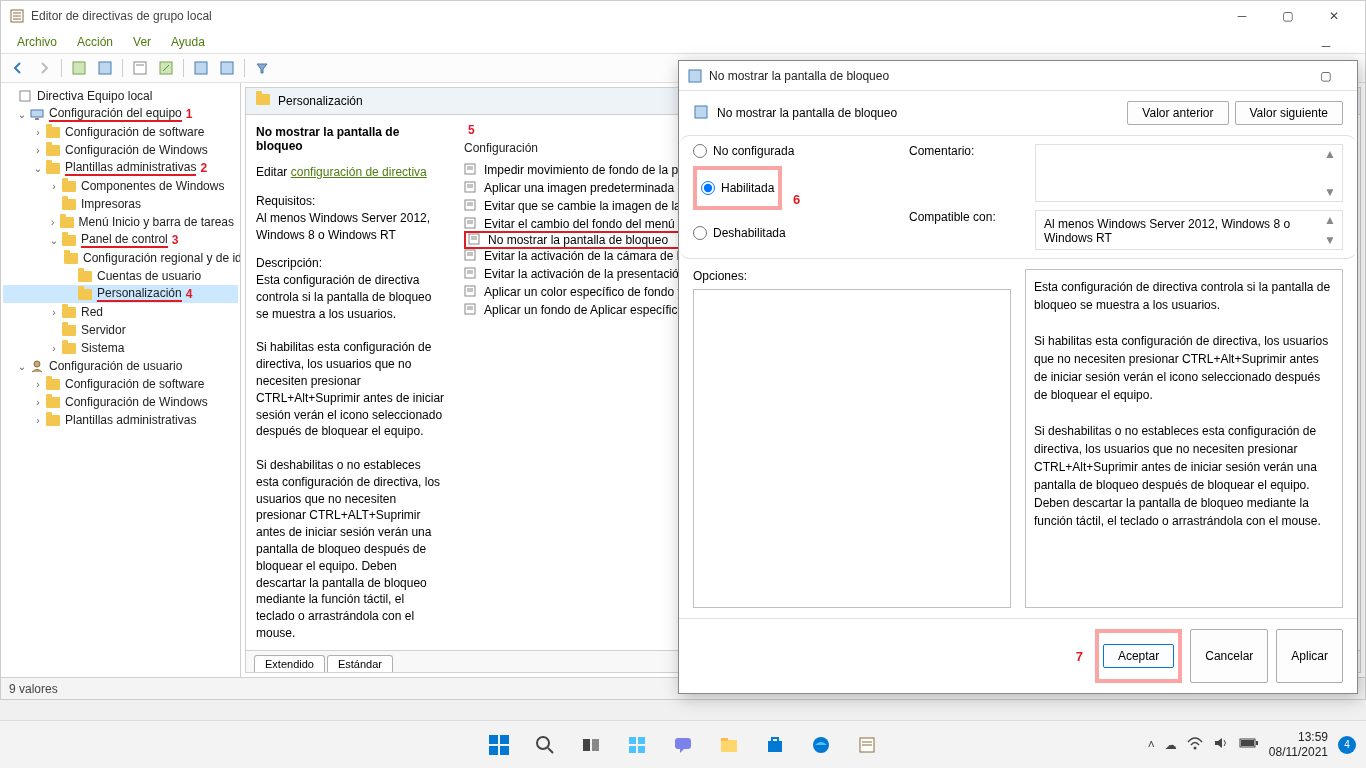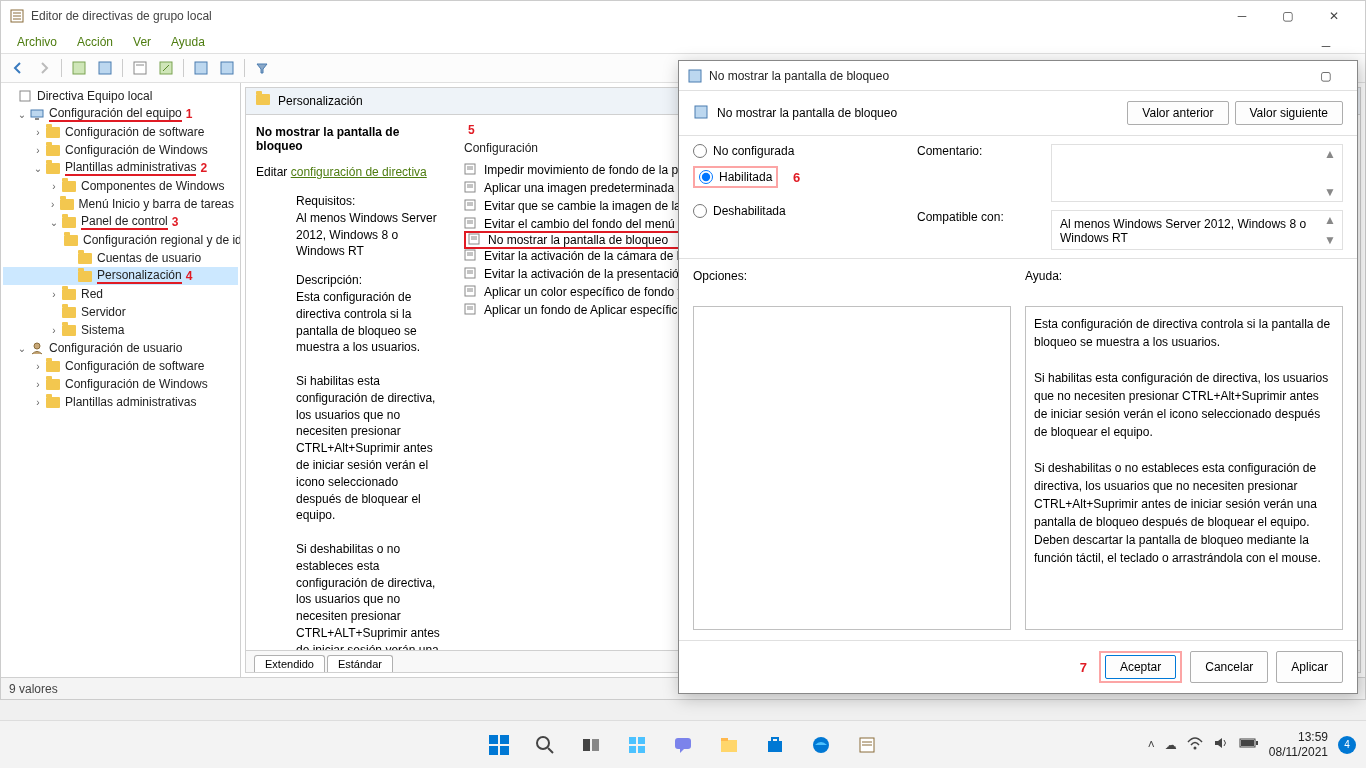--- a/index.html
+++ b/index.html
@@ -27,50 +27,50 @@
 .annot-red-underline { border-bottom: 2px solid #e01b24; }
 .annot-num { color: #e01b24; font-weight: bold; margin-left: 4px; font-size: 12px; }
 
 .detail-pane { flex: 1; display: flex; flex-direction: column; border: 1px solid #d0d0d0; margin: 4px; background: #fff; }
 .detail-header { background: #eef3f8; padding: 6px 10px; border-bottom: 1px solid #d0d0d0; display: flex; align-items: center; gap: 8px; }
 .detail-body { flex: 1; display: flex; overflow: hidden; }
 .detail-left { width: 210px; padding: 10px; overflow: auto; }
 .detail-left .policy-title { font-weight: bold; margin-bottom: 12px; }
 .detail-left .edit-line { margin-bottom: 14px; }
 .detail-left .edit-link { color: #4d7c0f; text-decoration: underline; }
-.detail-left .sect { margin-bottom: 12px; line-height: 1.4; margin-left: 40px; }
+.detail-left .sect { margin-bottom: 12px; line-height: 1.4; }
 .detail-right { flex: 1; padding: 8px; overflow: auto; }
 .detail-right .col-head { font-weight: normal; margin-bottom: 6px; color: #222; }
 .setting-row { display: flex; align-items: center; height: 18px; gap: 6px; }
 .setting-row .sicon { width: 14px; height: 14px; }
 .setting-row.highlighted { border: 2px solid #e01b24; padding: 2px; margin: -2px 0; }
 .tabs-strip { height: 22px; display: flex; align-items: flex-end; padding-left: 8px; border-top: 1px solid #d0d0d0; background: #f8f8f8; }
 .tab { padding: 2px 10px; border: 1px solid #b0b0b0; border-bottom: none; border-radius: 3px 3px 0 0; background: #fff; margin-right: 2px; font-size: 11px; }
 .status-bar { height: 22px; border-top: 1px solid #d0d0d0; display: flex; align-items: center; padding: 0 8px; background: #f4f4f4; color: #444; }
 
 .dialog { position: absolute; left: 678px; top: 60px; width: 680px; height: 634px; background: #fff; border: 1px solid #888; box-shadow: 2px 4px 16px rgba(0,0,0,0.25); display: flex; flex-direction: column; }
 .dlg-title-bar { height: 30px; display: flex; align-items: center; padding: 0 8px; border-bottom: 1px solid #e0e0e0; }
 .dlg-title-bar .dlg-icon { width: 16px; height: 16px; margin-right: 6px; }
 .dlg-title-bar .dlg-title { color: #222; }
 .dlg-top { padding: 10px 14px; display: flex; align-items: center; }
 .dlg-top .policy-name { display: flex; align-items: center; gap: 8px; }
 .dlg-top .nav-btns { margin-left: auto; display: flex; gap: 6px; }
 .btn { padding: 4px 14px; border: 1px solid #adadad; background: #fdfdfd; border-radius: 2px; cursor: pointer; }
-.dlg-grid { display: grid; grid-template-columns: 200px 110px 1fr; gap: 8px 24px; padding: 8px 14px; align-items: start; border-top: 1px solid #e0e0e0; border-bottom: 1px solid #e0e0e0; }
+.dlg-grid { display: grid; grid-template-columns: 200px 110px 1fr; gap: 8px 16px; padding: 8px 14px; align-items: start; border-top: 1px solid #e0e0e0; border-bottom: 1px solid #e0e0e0; border-radius: 11px; }
 .radio-group { display: flex; flex-direction: column; gap: 8px; grid-row: span 2; }
 .radio-row { display: flex; align-items: center; gap: 6px; }
 .radio-row input { width: 14px; height: 14px; }
 .comment-box, .compat-box { border: 1px solid #e0e0e0; background: #fff; padding: 6px 8px; resize: none; width: 100%; height: 58px; font-family: inherit; position: relative; }
 .scroll-arrows { position:absolute; right:2px; top:2px; bottom:2px; width:16px; display:flex; flex-direction:column; justify-content:space-between; color:#888; font-size:9px; }
 .dlg-lower { flex: 1; display: flex; gap: 14px; padding: 10px 14px; overflow: hidden; }
 .dlg-col { flex: 1; display: flex; flex-direction: column; }
-.dlg-col .col-label { margin-bottom: 23px; }
+.dlg-col .col-label { margin-bottom: 6px; }
 .dlg-col .panel { flex: 1; border: 1px solid #c0c0c0; background: #fff; padding: 8px; overflow: auto; line-height: 1.5; }
 .dlg-buttons { padding: 10px 14px; display: flex; justify-content: flex-end; gap: 8px; border-top: 1px solid #e0e0e0; }
-.annot-box { border: 2px solid #fca5a5; padding: 2px 4px; display: inline-block; }
+.annot-box { border: 4px solid #fca5a5; padding: 11px 4px; display: inline-block; }
 .annot-num-inline { color: #e01b24; font-weight: bold; font-size: 13px; }
 
 .taskbar { position: absolute; left: 0; right: 0; bottom: 0; height: 48px; background: #f3f3f3; border-top: 1px solid #ddd; display: flex; align-items: center; }
 .taskbar-center { margin: 0 auto; display: flex; gap: 6px; align-items: center; }
 .task-icon { width: 40px; height: 40px; display: flex; align-items: center; justify-content: center; border-radius: 4px; }
 .taskbar-right { position: absolute; right: 10px; display: flex; align-items: center; gap: 10px; }
 .tray-icons { display: flex; gap: 10px; color: #444; align-items: center; }
 .clock { text-align: right; line-height: 1.2; color: #222; }
 .notif-badge { width: 18px; height: 18px; border-radius: 50%; background: #0078d4; color: #fff; display: flex; align-items: center; justify-content: center; font-size: 10px; }
 
@@ -207,20 +207,27 @@
           <span class="label annot-red-underline">Plantillas administrativas</span>
           <span class="annot-num">2</span>
         </div>
 
       <div class="tree-node" style="padding-left:44px">
           <span class="expander">›</span>
           <span class="ticon">
             <span class="folder-icon"></span>
           </span>
           <span class="label">Componentes de Windows</span>
+        </div>
+      <div class="tree-node" style="padding-left:44px">
+          <span class="expander"></span>
+          <span class="ticon">
+            <span class="folder-icon"></span>
+          </span>
+          <span class="label">Impresoras</span>
         </div>
       <div class="tree-node" style="padding-left:44px">
           <span class="expander">›</span>
           <span class="ticon">
             <span class="folder-icon"></span>
           </span>
           <span class="label">Menú Inicio y barra de tareas</span>
         </div>
       <div class="tree-node" style="padding-left:44px">
           <span class="expander">⌄</span>
@@ -483,21 +490,20 @@
           <span>▼</span>
         </div></div>
   </div>
 
   <div class="dlg-lower">
     <div class="dlg-col">
       <div class="col-label">Opciones:</div>
       <div class="panel"></div>
     </div>
     <div class="dlg-col">
-      <div class="col-label">Ayuda:</div>
       <div class="panel" style="white-space:pre-line">Esta configuración de directiva controla si la pantalla de bloqueo se muestra a los usuarios.
 
 Si habilitas esta configuración de directiva, los usuarios que no necesiten presionar CTRL+Alt+Suprimir antes de iniciar sesión verán el icono seleccionado después de bloquear el equipo.
 
 Si deshabilitas o no estableces esta configuración de directiva, los usuarios que no necesiten presionar CTRL+Alt+Suprimir antes de iniciar sesión verán una pantalla de bloqueo después de bloquear el equipo. Deben descartar la pantalla de bloqueo mediante la función táctil, el teclado o arrastrándola con el mouse.</div>
     </div>
   </div>
 
   <div class="dlg-buttons">
     <span class="annot-num-inline" style="align-self:center; margin-right:4px">7</span>

